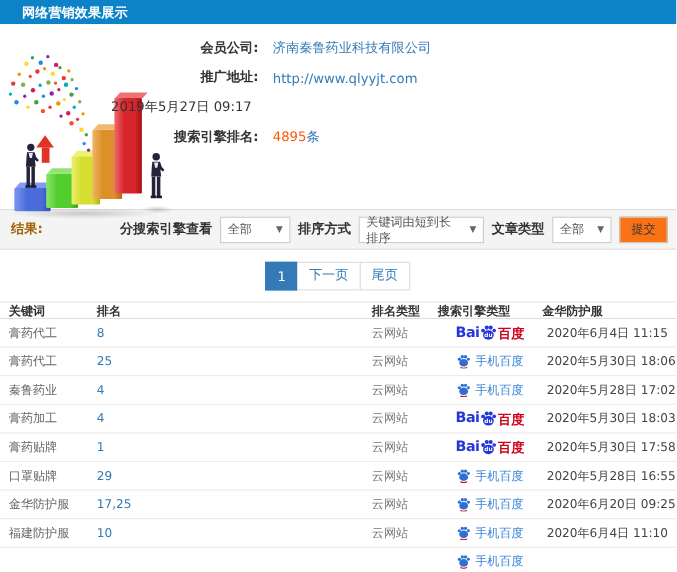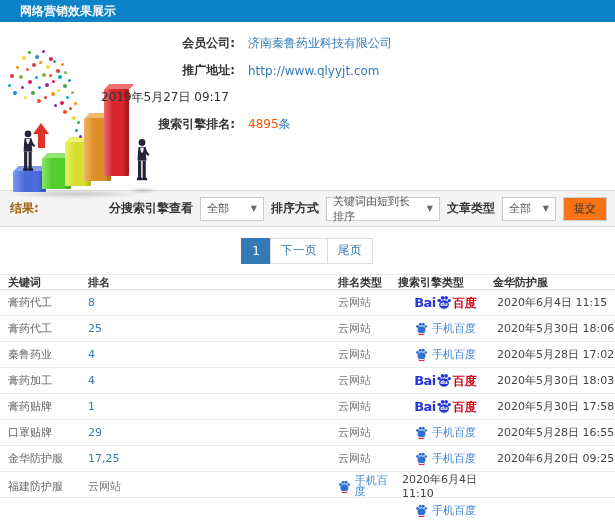--- a/index.html
+++ b/index.html
@@ -367,20 +367,21 @@
 
      <path d="M6 24 Q12 27 18 24" stroke="#d0021b" stroke-width="2" fill="none"></path>
    </svg>
       <span class="mb-text">手机百度</span>
     </span>
         </div>
         <div class="cell-date">2020年6月20日 09:25</div>
       </div>
       <div class="trow">
         <div class="cell-kw">福建防护服</div>
+        <div class="cell-rank">10</div>
         <div class="cell-rtype">云网站</div>
         <div class="cell-engine">
           <span class="mb-logo">
       <svg width="13" height="13" viewBox="0 0 24 26">
      <circle cx="4.2" cy="9" r="2.9" fill="#2f6fd2"></circle>
      <circle cx="9.6" cy="4.6" r="3" fill="#2f6fd2"></circle>
      <circle cx="15.4" cy="4.6" r="3" fill="#2f6fd2"></circle>
      <circle cx="20.6" cy="9" r="2.7" fill="#2f6fd2"></circle>
      <ellipse cx="12" cy="15.5" rx="8" ry="7" fill="#2f6fd2"></ellipse>
 

